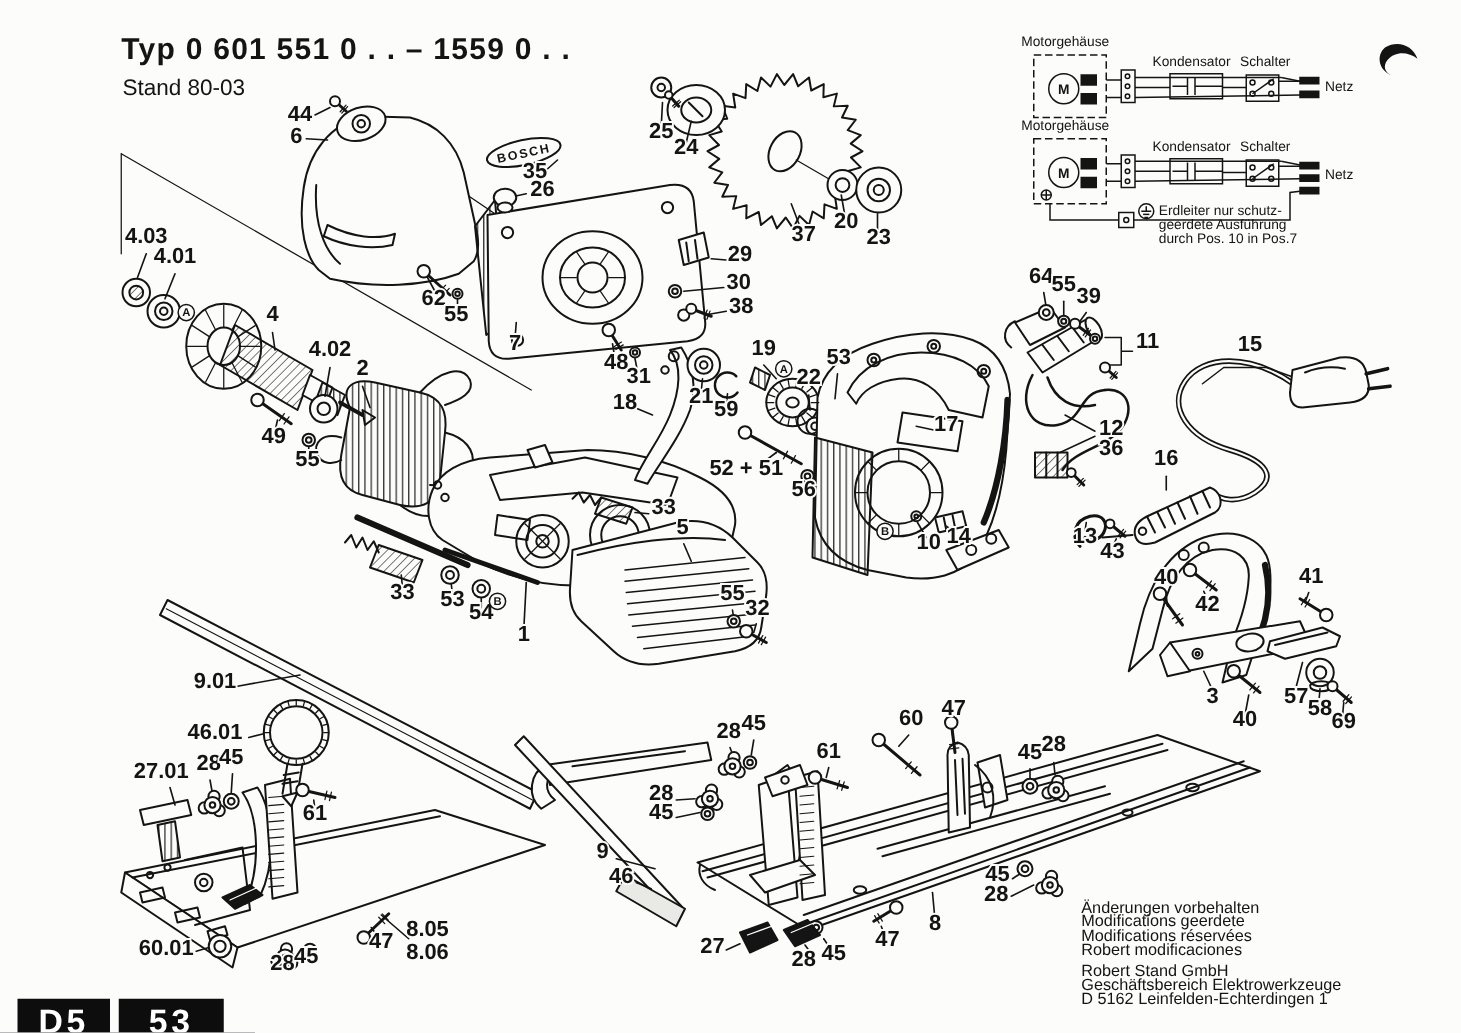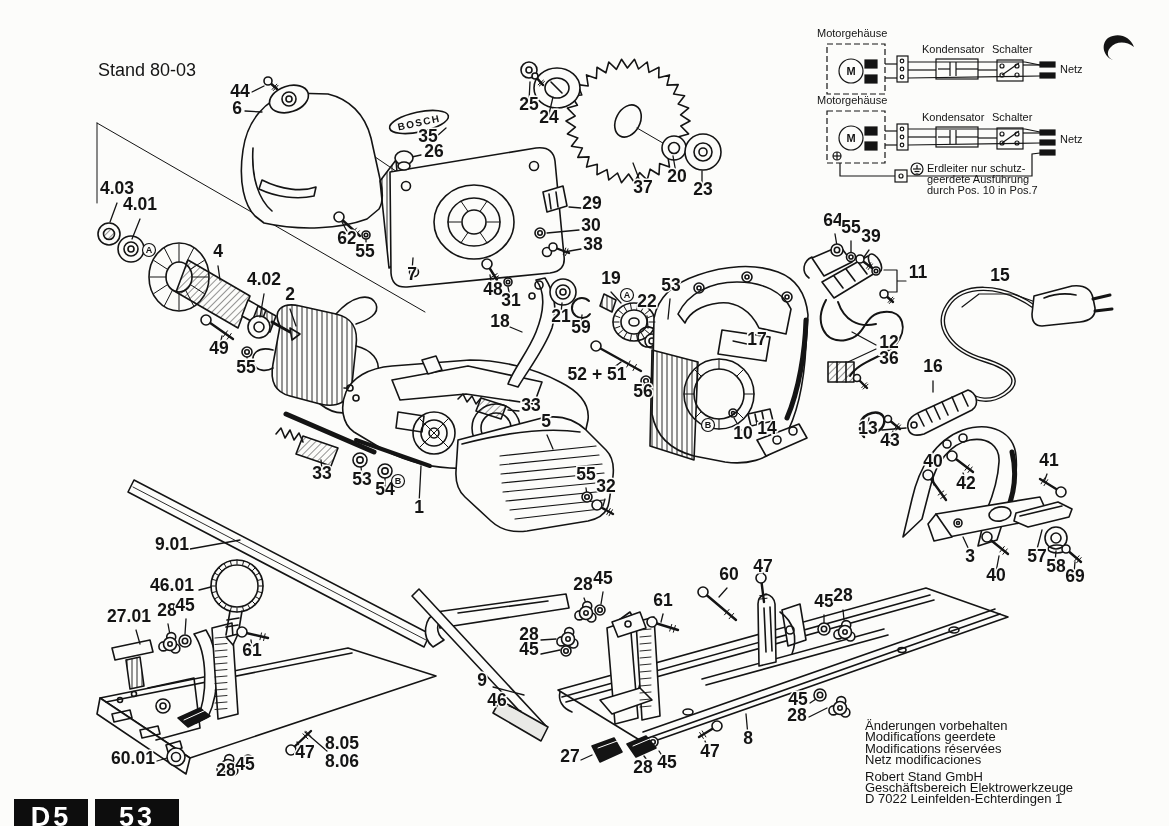--- a/index.html
+++ b/index.html
@@ -898,25 +898,26 @@
         <text x="149" y="253" class="alabel">A</text>
         <circle cx="627" cy="295" r="6.5" fill="#fcfcfa" stroke="#141414" stroke-width="1.2"></circle>
         <text x="627" y="298" class="alabel">A</text>
         <circle cx="398" cy="481" r="6.5" fill="#fcfcfa" stroke="#141414" stroke-width="1.2"></circle>
         <text x="398" y="484" class="alabel">B</text>
         <circle cx="708" cy="425" r="6.5" fill="#fcfcfa" stroke="#141414" stroke-width="1.2"></circle>
         <text x="708" y="428" class="alabel">B</text>
       </g>
   </svg>
 
+  <div class="title">Typ 0 601 551 0 . . – 1559 0 . .</div>
   <div class="subtitle">Stand 80-03</div>
 
   <div class="footer">
     <div>Änderungen vorbehalten</div>
     <div>Modifications geerdete</div>
     <div>Modifications réservées</div>
-    <div>Netz modificaciones</div>
+    <div>Robert modificaciones</div>
     <div class="gap"></div>
     <div>Robert Stand GmbH</div>
     <div>Geschäftsbereich Elektrowerkzeuge</div>
-    <div>D 7022 Leinfelden-Echterdingen 1</div>
+    <div>D 5162 Leinfelden-Echterdingen 1</div>
   </div>
 </div>
 
 </body></html>

